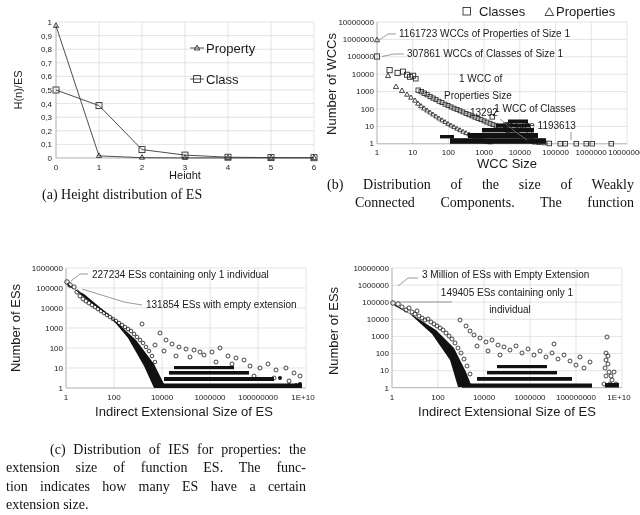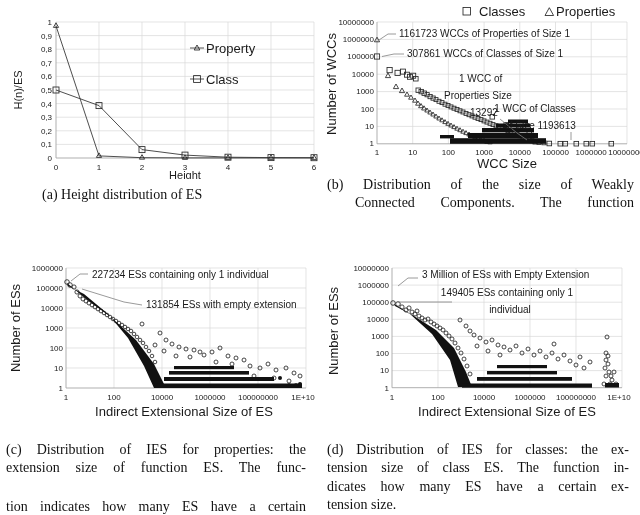--- a/index.html
+++ b/index.html
@@ -543,26 +543,20 @@
   <div class="panel caption" style="left:42px;top:186px;width:250px;">
     <div>(a) Height distribution of ES</div>
   </div>
 
   <div class="panel caption" style="left:327px;top:176px;width:307px;">
     <div style="text-align:justify;text-align-last:justify;">(b) Distribution of the size of Weakly</div>
     <div style="text-align:justify;text-align-last:justify;margin-left:28px;">Connected Components. The function</div>
   </div>
 
   <div class="panel caption" style="left:6px;top:441px;width:300px;">
-    <div style="text-align:justify;text-align-last:justify;">(c) Distribution of IES for properties: the</div>
+    <div style="text-align:justify;text-align-last:justify;margin-left:44px;">(c) Distribution of IES for properties: the</div>
     <div style="text-align:justify;text-align-last:justify;">extension size of function ES. The func-</div>
-    <div style="text-align:justify;text-align-last:justify;margin-top:20px;">tion indicates how many ES have a certain</div>
+    <div style="text-align:justify;text-align-last:justify;">tion indicates how many ES have a certain</div>
     <div class="lastline">extension size.</div>
   </div>
 
-  <div class="panel caption" style="left:327px;top:441px;width:302px;">
-    <div style="text-align:justify;text-align-last:justify;">(d) Distribution of IES for classes: the ex-</div>
-    <div style="text-align:justify;text-align-last:justify;">tension size of class ES. The function in-</div>
-    <div style="text-align:justify;text-align-last:justify;">dicates how many ES have a certain ex-</div>
-    <div class="lastline">tension size.</div>
-  </div>
 
 </div>
 
 </body></html>

